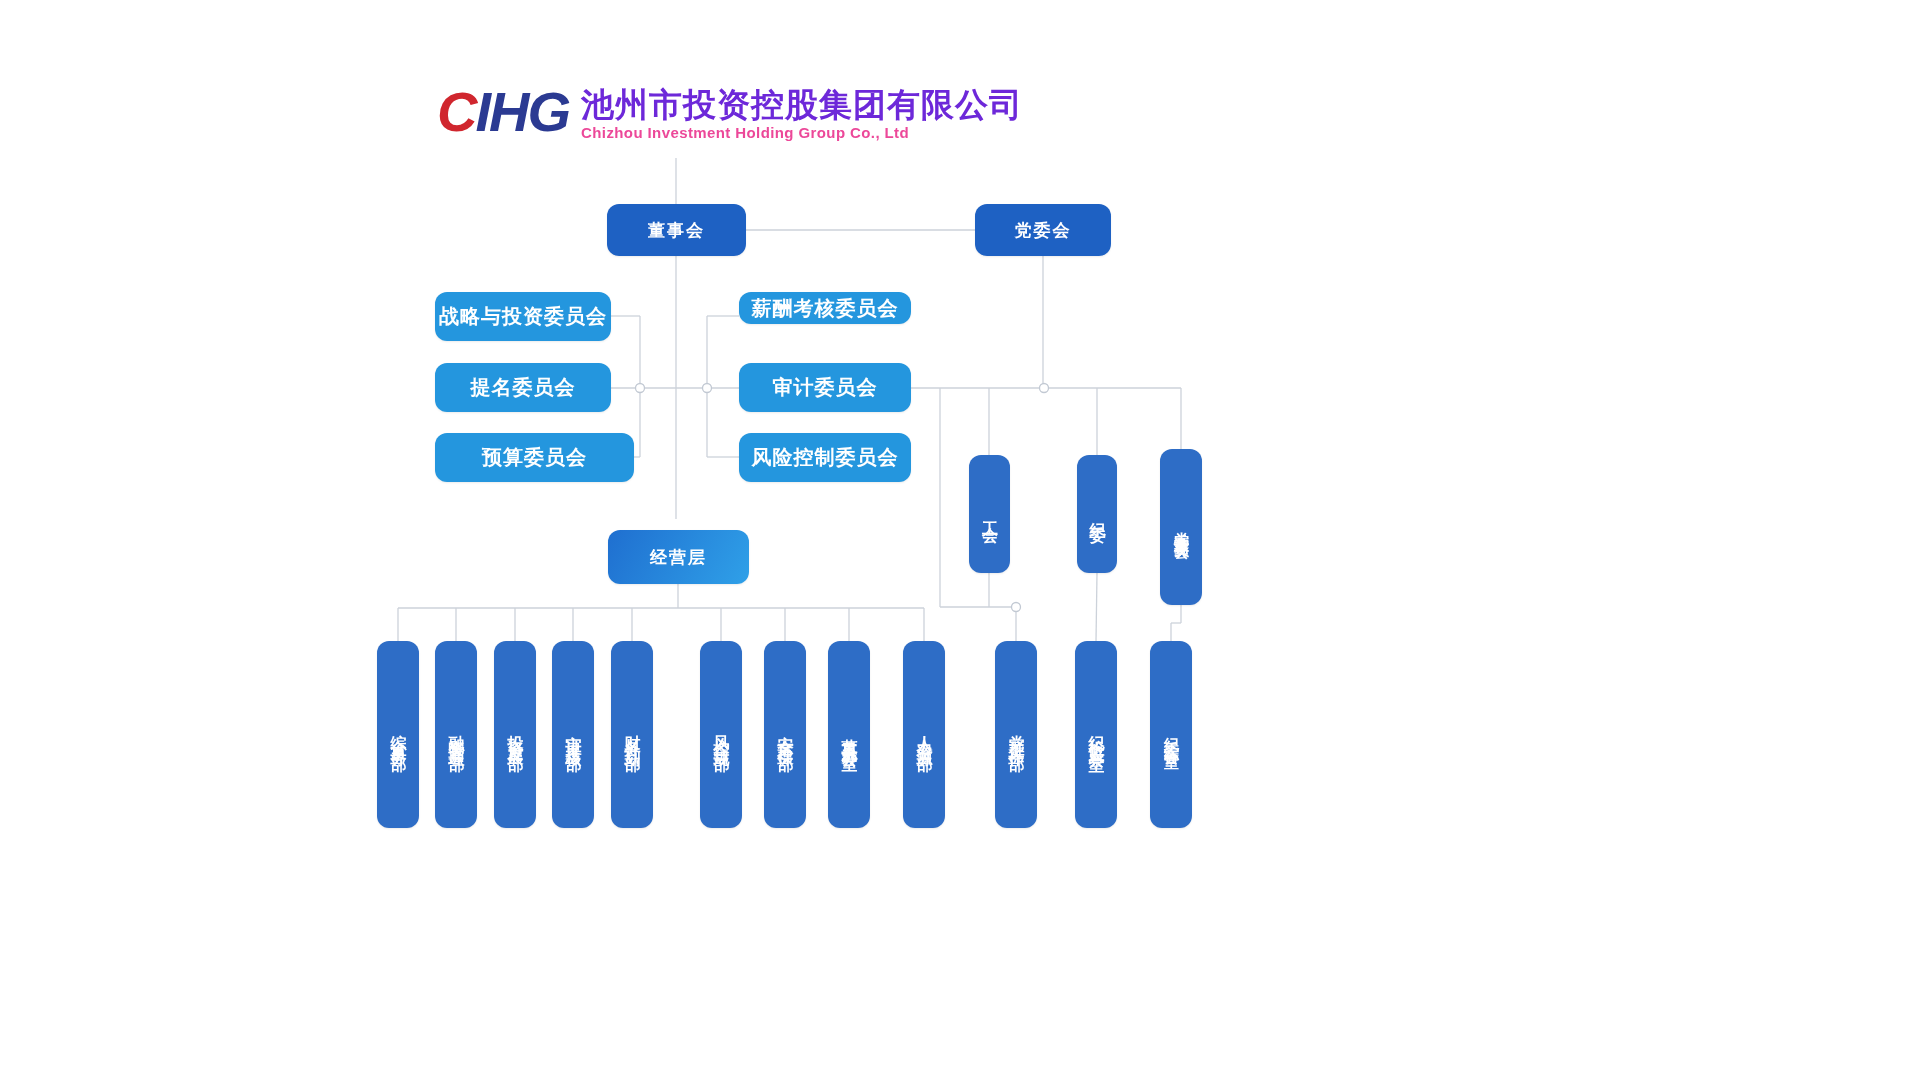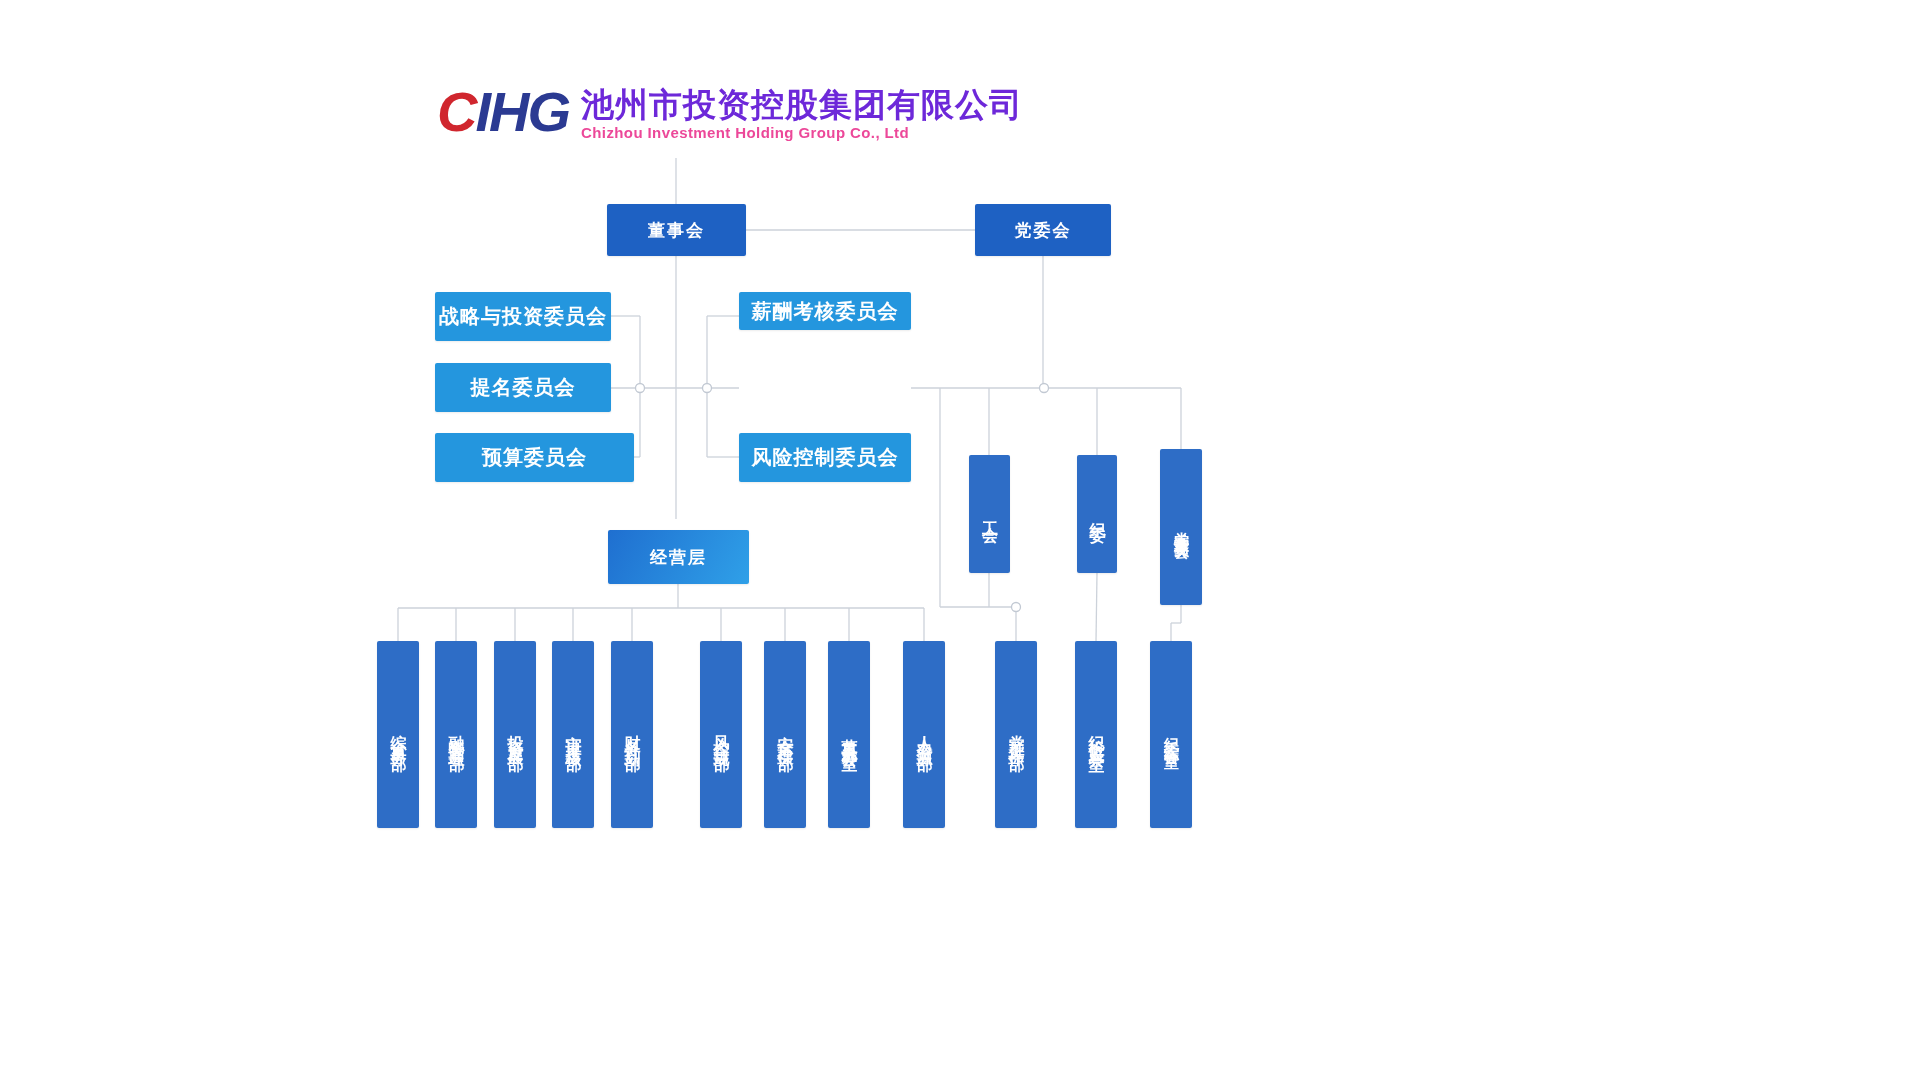--- a/index.html
+++ b/index.html
@@ -9,21 +9,21 @@
   
   .logo{position:absolute;left:437px;top:84px;display:flex;align-items:flex-start;gap:12px;}
   .logo-mark{font-size:56px;line-height:56px;font-weight:800;letter-spacing:-2px;font-style:italic;}
   .logo-mark .red{color:#d0262e;}
   .logo-mark .navy{color:#2b3a92;}
   .logo-text{padding-top:4px;}
   .logo-cn{font-size:33px;font-weight:700;color:#6d28d9;letter-spacing:1px;line-height:34px;}
   .logo-en{font-size:15px;font-weight:700;color:#ec4899;letter-spacing:0.4px;line-height:22px;}
   
   .node{position:absolute;display:flex;align-items:center;justify-content:center;
-        color:#ffffff;font-weight:700;border-radius:2px;text-align:center;
+        color:#ffffff;font-weight:700;border-radius:12px;text-align:center;
         box-shadow:0 1px 2px rgba(0,0,0,0.08);}
   .dark{background:#1e61c3;font-size:17px;letter-spacing:2px;}
   .light{background:#2496de;font-size:20px;letter-spacing:1px;}
   .mgmt{background:linear-gradient(120deg,#1f6fd0,#2fa0e8);font-size:17px;letter-spacing:2px;}
   .mid{background:#2e6dc6;}
   .vert{writing-mode:vertical-rl;text-orientation:upright;font-size:16px;letter-spacing:5px;}
   .vert-sm{writing-mode:vertical-rl;text-orientation:upright;font-size:15px;letter-spacing:2px;}
 </style>
 </head>
 <body>
@@ -94,21 +94,22 @@
     </div>
   </div>
 
   <div class="node dark" style="left:607px;top:204px;width:139px;height:52px">董事会</div>
   <div class="node dark" style="left:975px;top:204px;width:136px;height:52px">党委会</div>
 
   <div class="node light" style="left:435px;top:292px;width:176px;height:49px">战略与投资委员会</div>
   <div class="node light" style="left:435px;top:363px;width:176px;height:49px">提名委员会</div>
   <div class="node light" style="left:435px;top:433px;width:199px;height:49px">预算委员会</div>
 
-  <div class="node light" style="left:739px;top:292px;width:172px;height:38px">薪酬考核委员会</div>
+  <div class="node light" style="left:739px;top:292px;width:172px;height:32px">薪酬考核委员会</div>
+  <div class="node light" style="left:739px;top:363px;width:172px;height:49px">审计委员会</div>
   <div class="node light" style="left:739px;top:433px;width:172px;height:49px">风险控制委员会</div>
 
   <div class="node mgmt" style="left:608px;top:530px;width:141px;height:54px">经营层</div>
 
   <div class="node mid vert" style="left:377px;top:641px;width:42px;height:187px">综合事务部</div>
   <div class="node mid vert" style="left:435px;top:641px;width:42px;height:187px">融资管理部</div>
   <div class="node mid vert" style="left:494px;top:641px;width:42px;height:187px">投资发展部</div>
   <div class="node mid vert" style="left:552px;top:641px;width:42px;height:187px">审计考核部</div>
   <div class="node mid vert" style="left:611px;top:641px;width:42px;height:187px">财务计划部</div>
   <div class="node mid vert" style="left:700px;top:641px;width:42px;height:187px">风控合规部</div>

